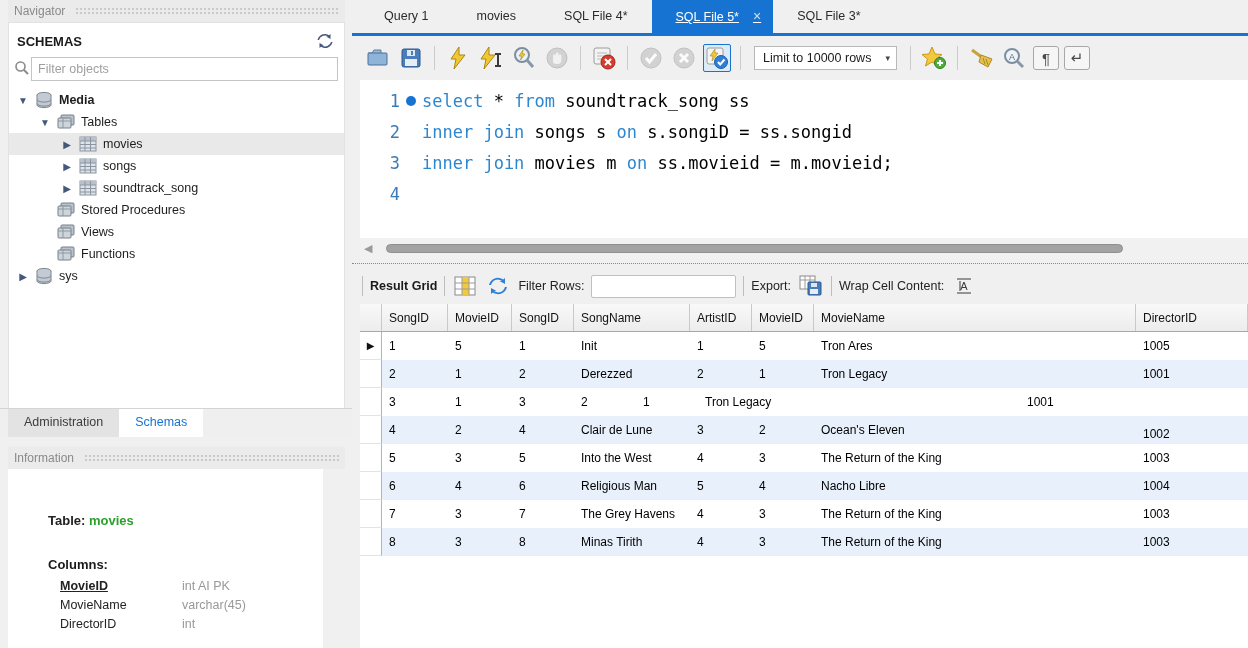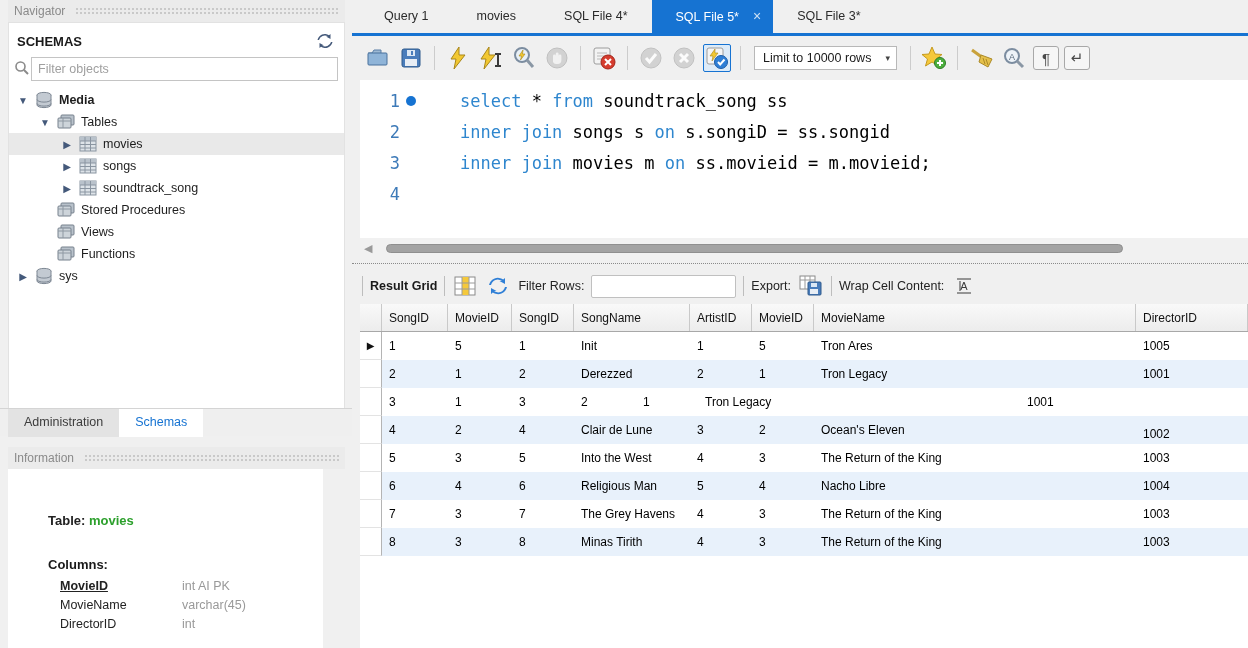--- a/index.html
+++ b/index.html
@@ -45,42 +45,42 @@
   .info-col-row { display:flex; height:19px; align-items:center; }
   .col-name { width:122px; color:#222; }
   .col-name.pk { font-weight:bold; text-decoration:underline; }
   .col-type { color:#999; }
 
   
   .main { position:absolute; left:352px; top:0; width:896px; height:648px; background:#f0f0f0; }
   .tabbar { position:absolute; left:8px; top:0; right:0; height:33px; }
   .etab { float:left; height:33px; line-height:33px; padding:0 24px; color:#2b2b2b; font-size:12.5px;
           cursor:default; }
-  .etab.active { background:#1673d2; color:#ffffff; padding-right:12px; }
+  .etab.active { background:#1673d2; color:#ffffff; padding-right:12px;text-decoration:underline; }
   .etab .close { margin-left:14px; color:#cfe2f5; font-size:14px; }
   .blue-line { position:absolute; left:0; top:33px; right:0; height:3px; background:#1673d2; }
 
   .toolbar { position:absolute; left:8px; top:36px; right:0; height:44px; display:flex;
              align-items:center; gap:5px; padding-left:4px; }
   .ticon { width:28px; height:28px; display:inline-flex; align-items:center; justify-content:center; }
   .ticon.toggled { border:1px solid #1673d2; background:#ddebf8; border-radius:2px; }
   .ticon.boxed { border:1px solid #a8a8a8; background:#f6f6f6; border-radius:3px; width:26px; height:24px;
                  color:#555; font-size:15px; }
   .tsep { width:1px; height:24px; background:#cccccc; margin:0 4px; }
   .limit { height:24px; background:#ffffff; border:1px solid #b8b8b8; display:flex; align-items:center;
            padding:0 6px 0 8px; font-size:12.5px; color:#1b1b1b; margin:0 4px; }
   .limit .arrow { margin-left:14px; color:#444; font-size:9px; }
 
   .editor { position:absolute; left:8px; top:80px; right:0; height:158px; background:#ffffff;
             font-family:"DejaVu Sans Mono", monospace; font-size:17px; padding-top:5px; }
   .code-line { display:flex; height:31px; align-items:center; }
   .ln { width:40px; text-align:right; color:#3d7ab8; flex:none; }
   .mark { width:22px; display:flex; justify-content:center; align-items:center; flex:none; }
   .dot { width:10px; height:10px; border-radius:50%; background:#1673d2; }
-  .code { margin-left:38px; white-space:pre; color:#000; }
+  .code { white-space:pre; color:#000; }
   .code .kw { color:#2e86ce; }
 
   .hscroll { position:absolute; left:8px; top:238px; right:0; height:22px; background:#f1f1f1; }
   .hs-arrow { position:absolute; left:4px; top:4px; color:#9a9a9a; font-size:11px; }
   .hs-thumb { position:absolute; left:26px; top:6px; width:737px; height:9px; background:#a3a3a3;
               border:1px solid #8f8f8f; border-radius:5px; }
   .splitter { position:absolute; left:0; top:260px; right:0; height:8px; background:#f0f0f0;
               border-top:1px dotted #8a8a8a; margin-top:3px; }
 
   .grid-toolbar { position:absolute; left:8px; top:268px; right:0; height:36px; display:flex;

